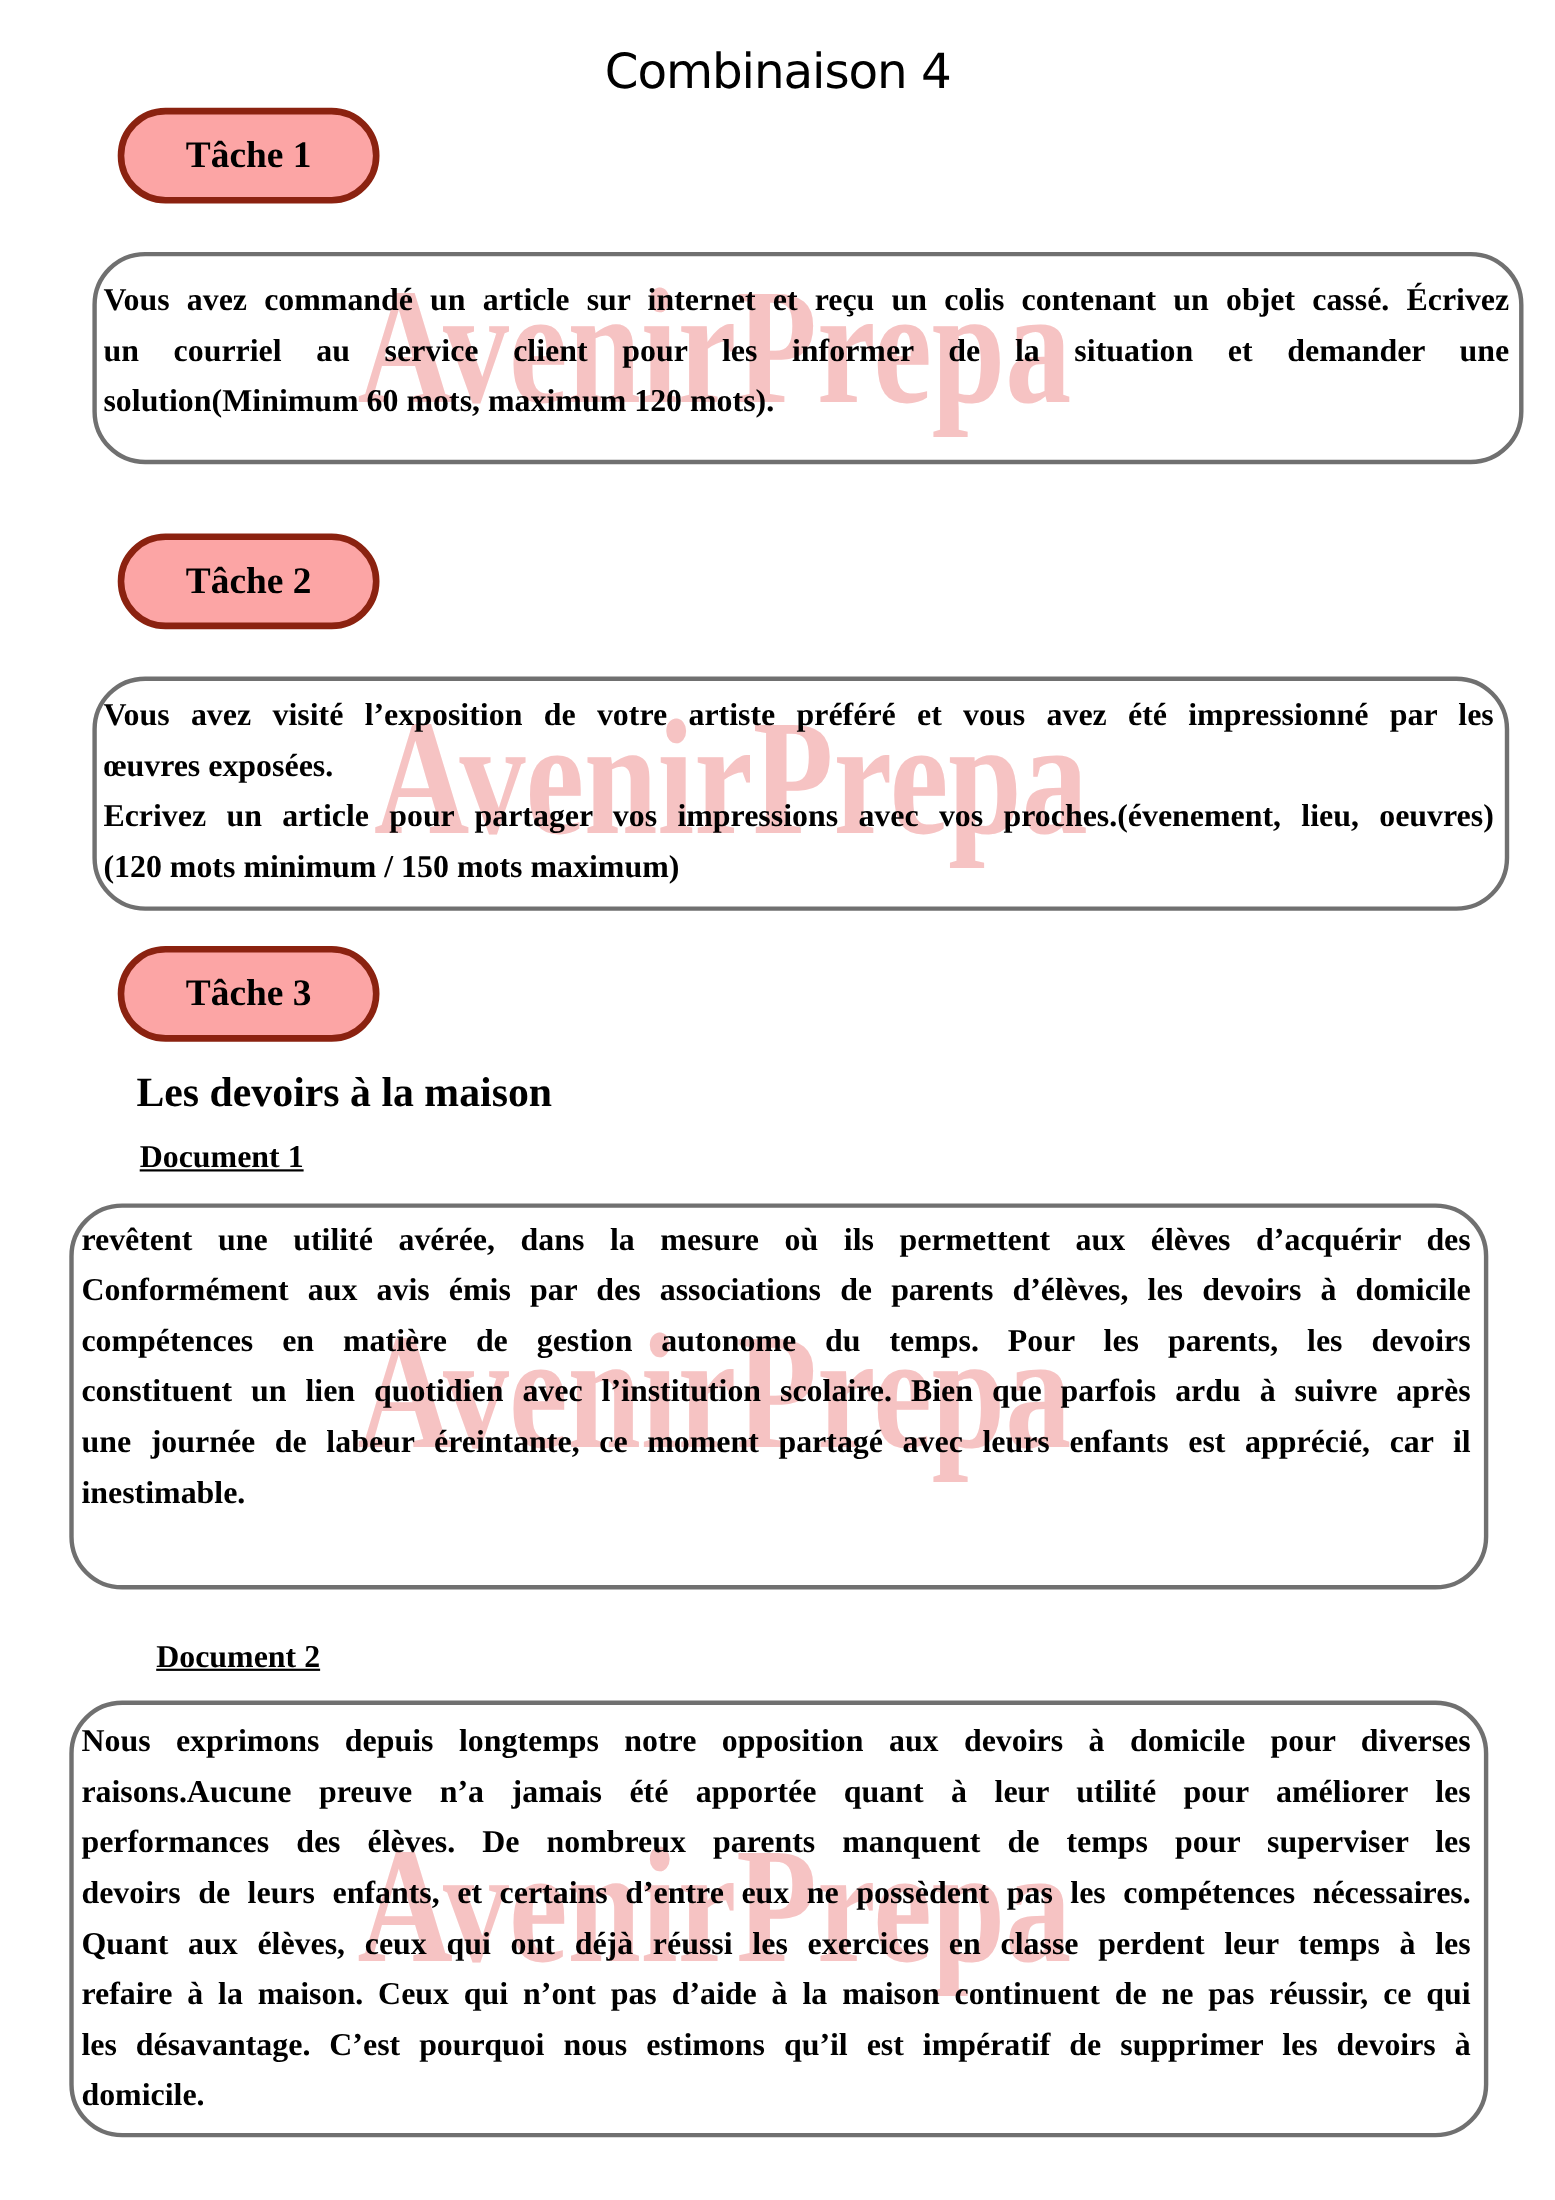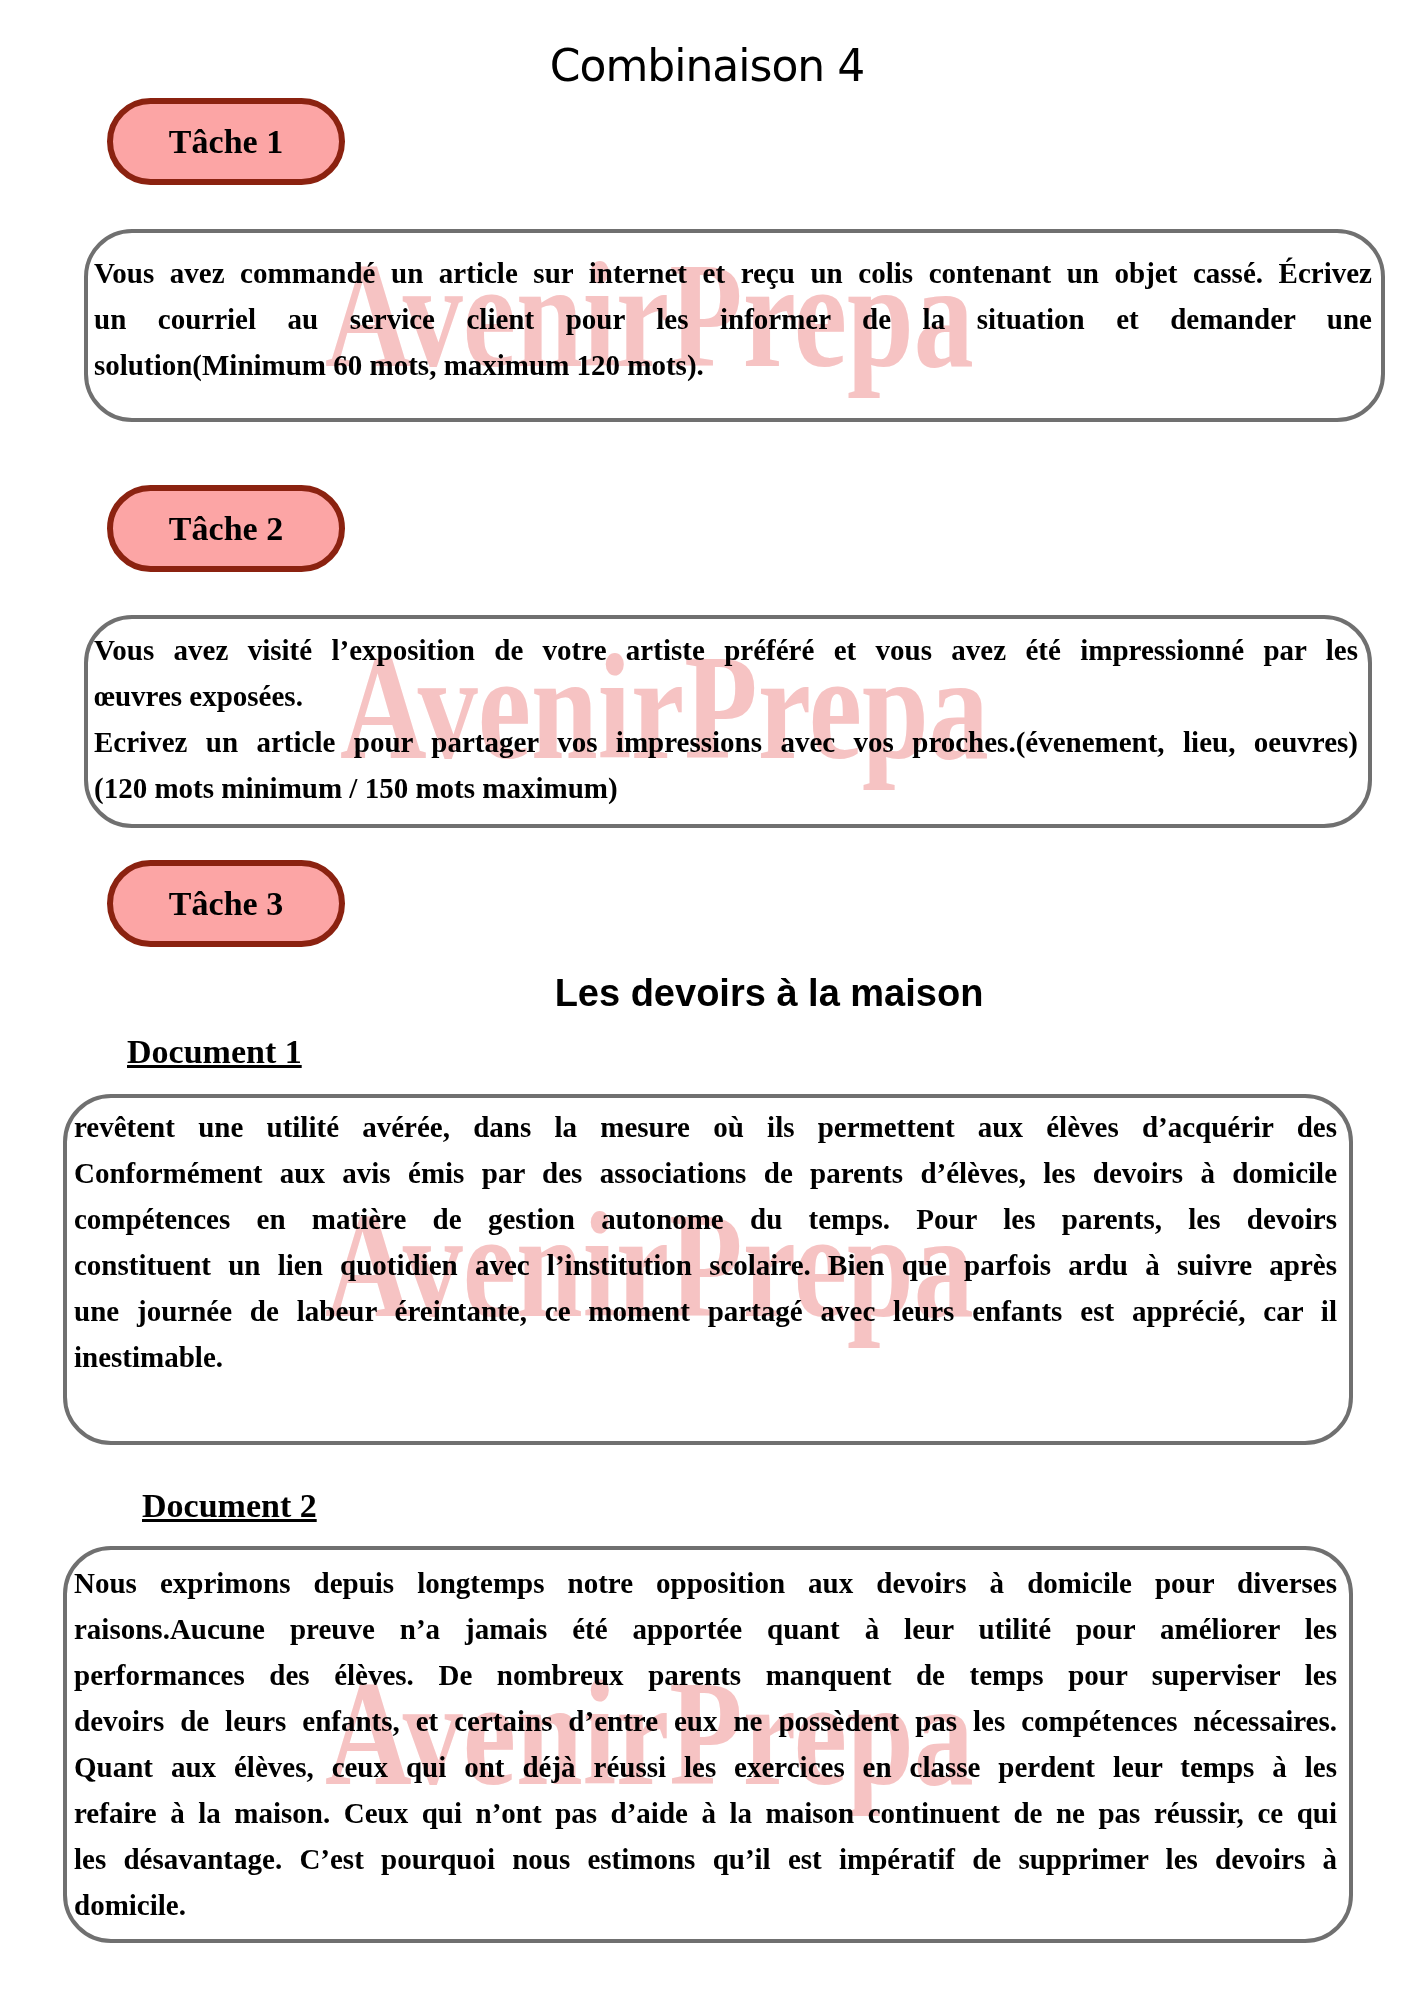--- a/index.html
+++ b/index.html
@@ -46,27 +46,27 @@
     font-family: "Liberation Serif", serif; font-weight: bold;
     font-size: 150px; line-height: 150px;
     color: #f6c3c3;
     white-space: nowrap;
     mix-blend-mode: multiply;
     pointer-events: none;
     transform-origin: left top;
   }
 
   .subtitle {
-    left: 0; width: 1414px; text-align: center; padding-left: 124px; box-sizing: border-box;
+    left: 0; width: 1414px; text-align: left; padding-left: 124px; box-sizing: border-box;
     top: 968px; height: 50px; line-height: 50px;
-    font-family: Liberation Sans, sans-serif; font-weight: bold; font-size: 38px; color: #000;
+    font-family: Liberation Serif, serif; font-weight: bold; font-size: 38px; color: #000;
   }
 
   .doc-label {
-    font-family: "Liberation Serif", serif; font-weight: bold; font-size: 34px;
+    font-family: "Liberation Serif", serif; font-weight: bold; font-size: 29px;
     text-decoration: underline; color: #000; line-height: 36px;
   }
 </style>
 </head>
 <body>
 
 <div class="abs title">Combinaison 4</div>
 
 <div class="abs task-pill" style="top:98px;">Tâche 1</div>
 

